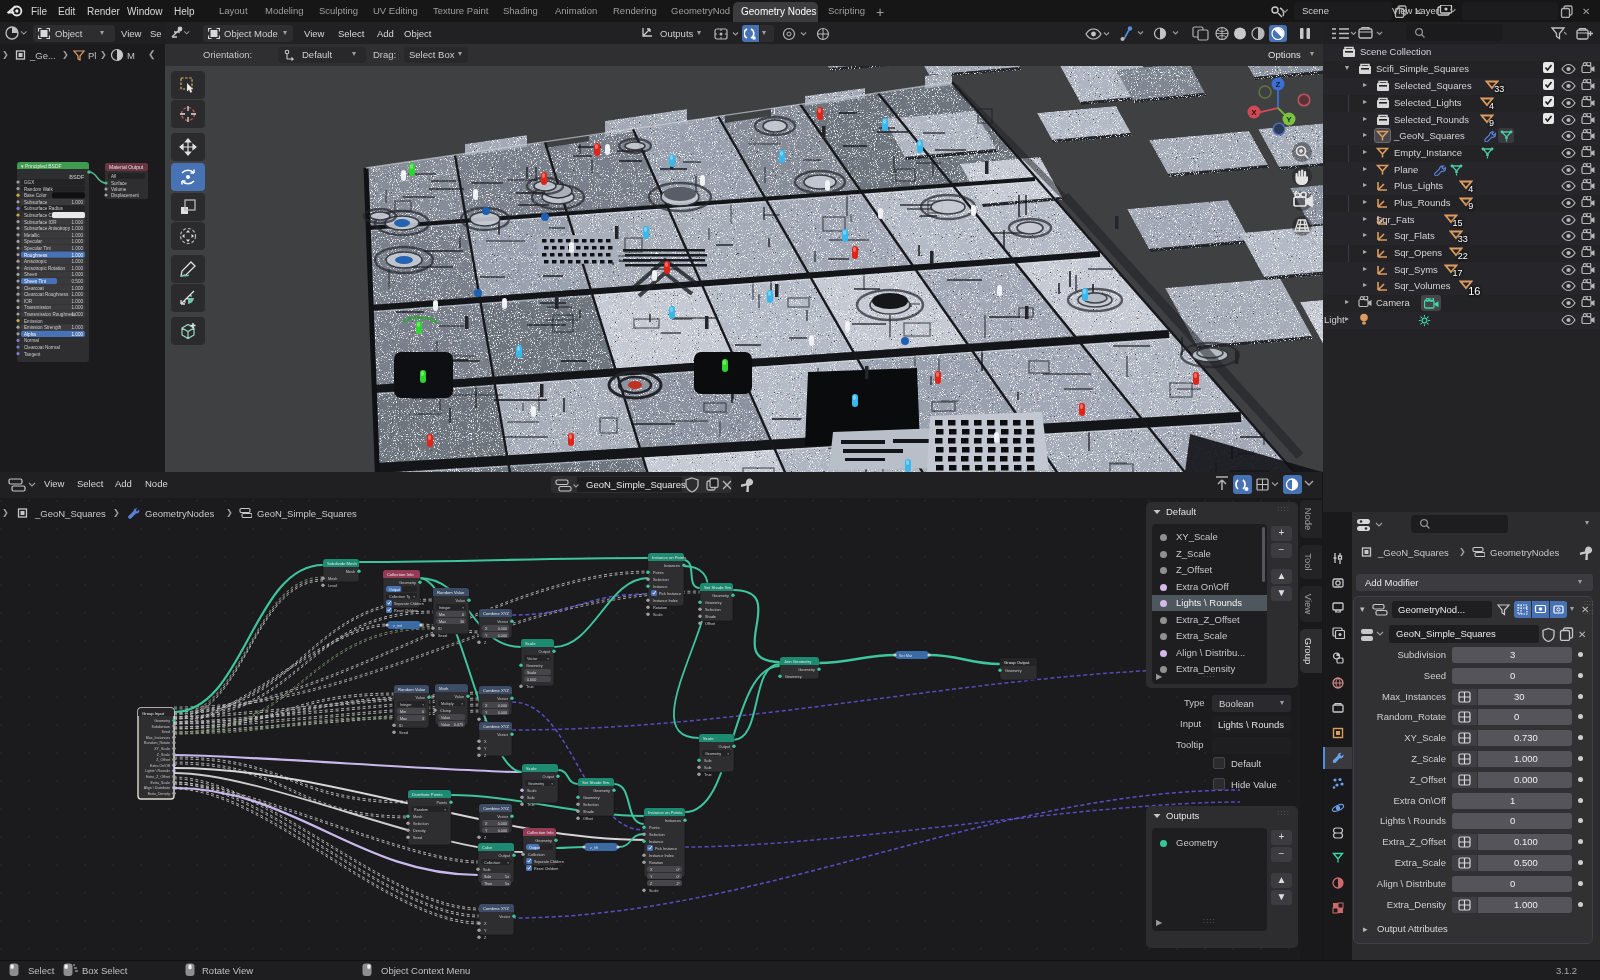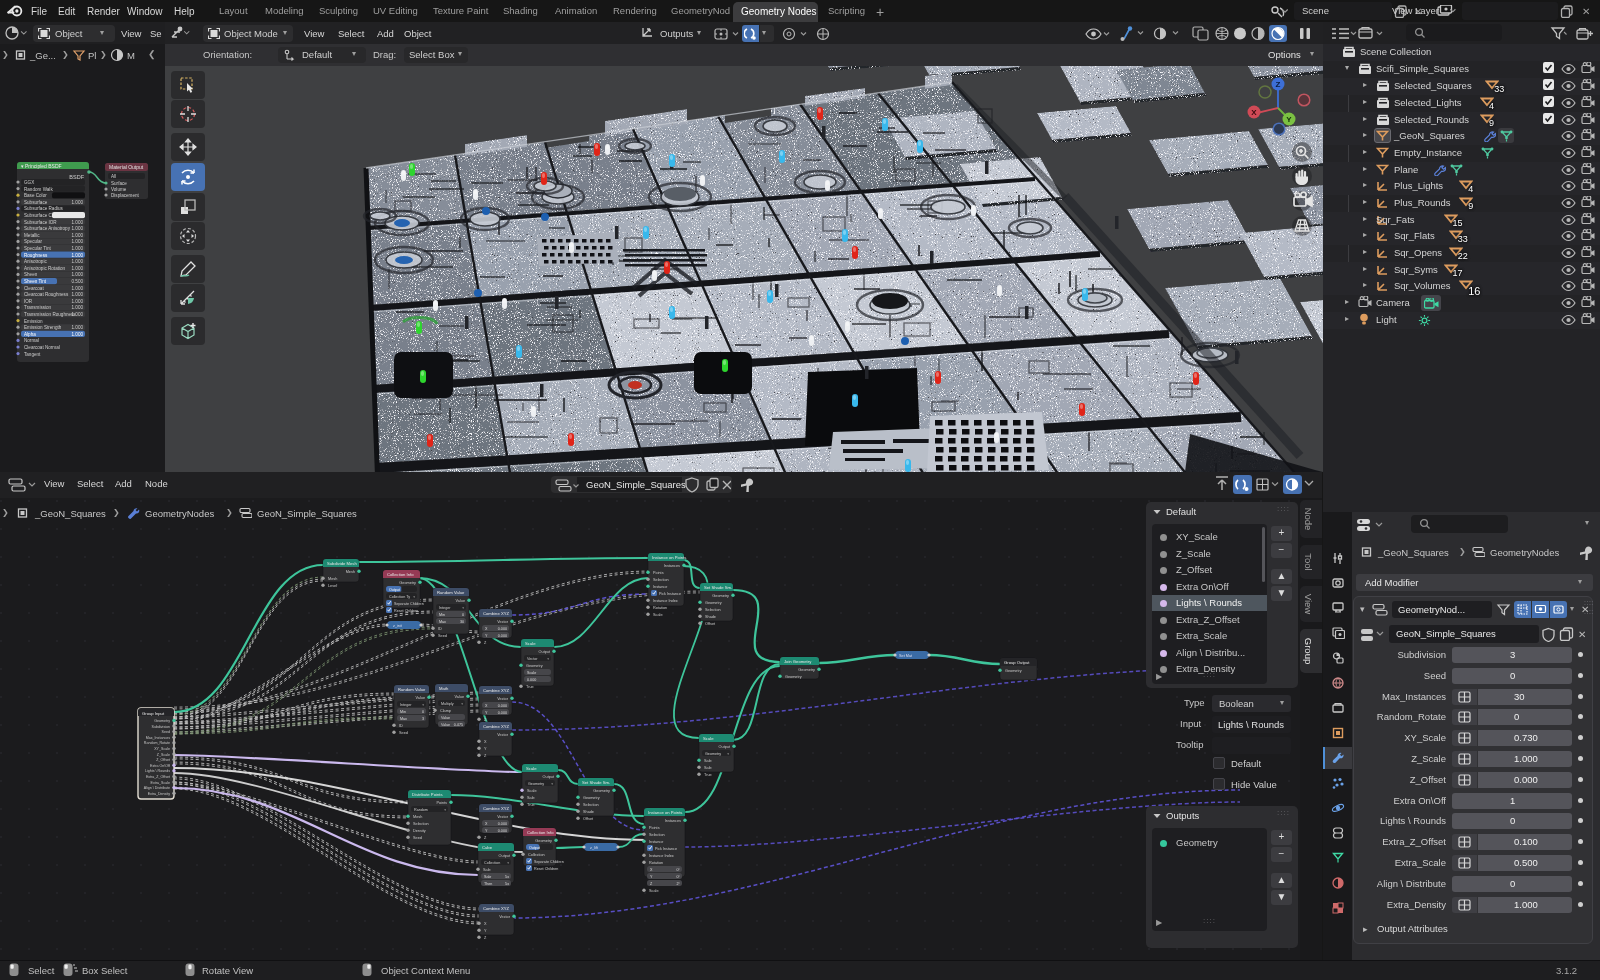--- a/index.html
+++ b/index.html
@@ -1970,21 +1970,21 @@
     <rect x="1" y="3.5" width="9" height="7" rx="1.2" fill="none" stroke="#b8b8b8" stroke-width="1.2"></rect>
     <circle cx="3.8" cy="2.2" r="1.6" fill="none" stroke="#b8b8b8" stroke-width="1.1"></circle>
     <circle cx="7.8" cy="1.9" r="2" fill="none" stroke="#b8b8b8" stroke-width="1.1"></circle>
     <path d="M10 6 l3.5 -2 v6 l-3.5 -2" fill="#b8b8b8"></path>
   </svg>
 <div class="txt" style="left:1345px;top:314px;color:#aaa;font-size:8px">▸</div>
 <svg style="left:1358px;top:313px" width="12" height="13" viewBox="0 0 12 13">
     <circle cx="6" cy="4.5" r="3.8" fill="#dd9c5e"></circle>
     <rect x="4.2" y="8.5" width="3.6" height="3" rx="1" fill="#dd9c5e"></rect>
   </svg>
-<div class="txt" style="left:1376px;top:314px;color:#d4d4d4">Light</div>
+<div class="txt" style="left:1324px;top:314px;color:#d4d4d4">Light</div>
 <svg style="left:1418px;top:314px" width="13" height="13" viewBox="0 0 13 13">
     <circle cx="6.5" cy="6.5" r="2.4" fill="none" stroke="#3fd9a4" stroke-width="1.2"></circle>
     <g stroke="#3fd9a4" stroke-width="1.1">
       <line x1="10.2" y1="6.5" x2="12.1" y2="6.5"></line>
       <line x1="9.117336595918639" y1="9.115253170089854" x2="10.461374307336317" y2="10.458221014190048"></line>
       <line x1="6.502946408829713" y1="10.19999882684779" x2="6.504459429580106" y2="12.099998224418274"></line>
       <line x1="3.8868319141659806" y1="9.119418361999198" x2="2.544934789007971" y2="10.46452508843122"></line>
       <line x1="2.8000046926081037" y1="6.505892815791001" x2="0.9000071023257794" y2="6.508918856332326"></line>
       <line x1="3.8785015329885906" y1="3.888918655526636" x2="2.532326644523273" y2="2.548093100256531"></line>
       <line x1="6.491160780984559" y1="2.8000105583654435" x2="6.486621722571224" y2="0.9000159802287797"></line>

